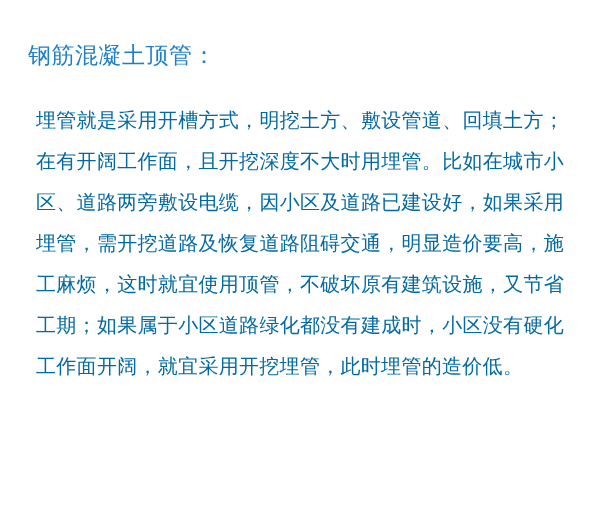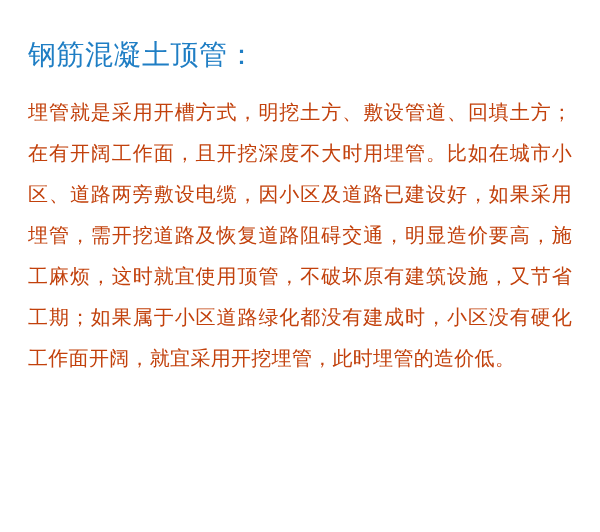--- a/index.html
+++ b/index.html
@@ -15,34 +15,34 @@
   }
   .page {
     box-sizing: border-box;
     width: 600px;
     height: 532px;
     background: #ffffff;
     padding: 38px 28px 0 28px;
   }
   .doc-title {
     color: #1f7ec4;
-    font-size: 28px;
+    font-size: 23px;
     font-weight: normal;
     line-height: 34px;
     letter-spacing: 0.5px;
-    margin: 0 0 20px 0;
+    margin: 0 0 28px 0;
   }
   .doc-body {
-    color: #c2410c;
+    color: #0369a1;
     font-size: 20px;
     line-height: 41px;
     letter-spacing: 0.3px;
     text-align: justify;
     text-justify: inter-ideograph;
-    margin: 0;
+    margin: 8px;
   }
 </style>
 </head>
 <body>
 
 <div class="page">
   <h1 class="doc-title">钢筋混凝土顶管：</h1>
   <p class="doc-body">埋管就是采用开槽方式，明挖土方、敷设管道、回填土方；在有开阔工作面，且开挖深度不大时用埋管。比如在城市小区、道路两旁敷设电缆，因小区及道路已建设好，如果采用埋管，需开挖道路及恢复道路阻碍交通，明显造价要高，施工麻烦，这时就宜使用顶管，不破坏原有建筑设施，又节省工期；如果属于小区道路绿化都没有建成时，小区没有硬化工作面开阔，就宜采用开挖埋管，此时埋管的造价低。</p>
 </div>
 

